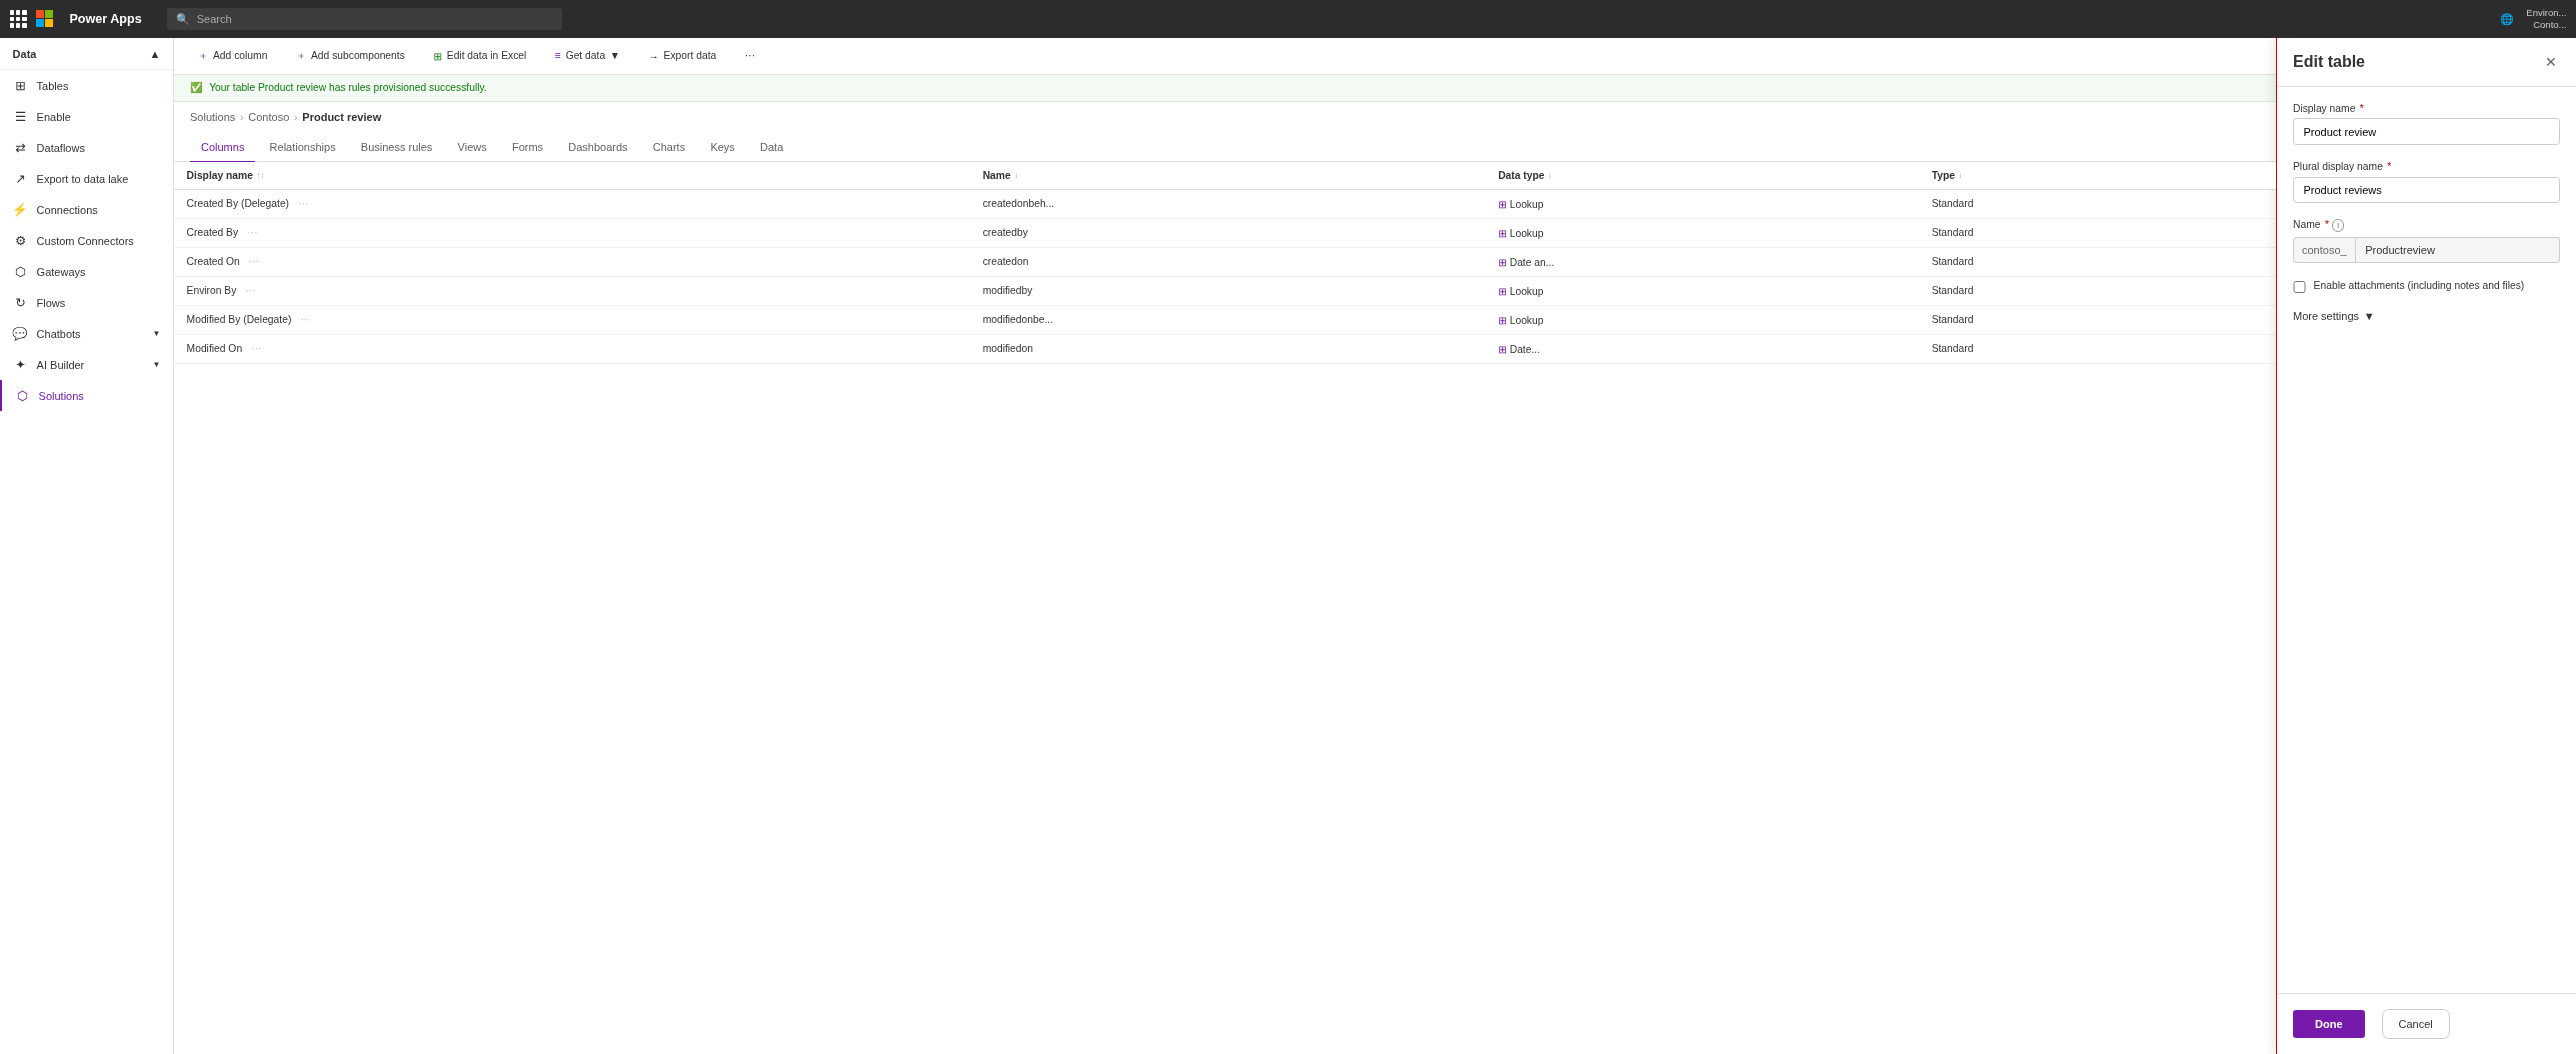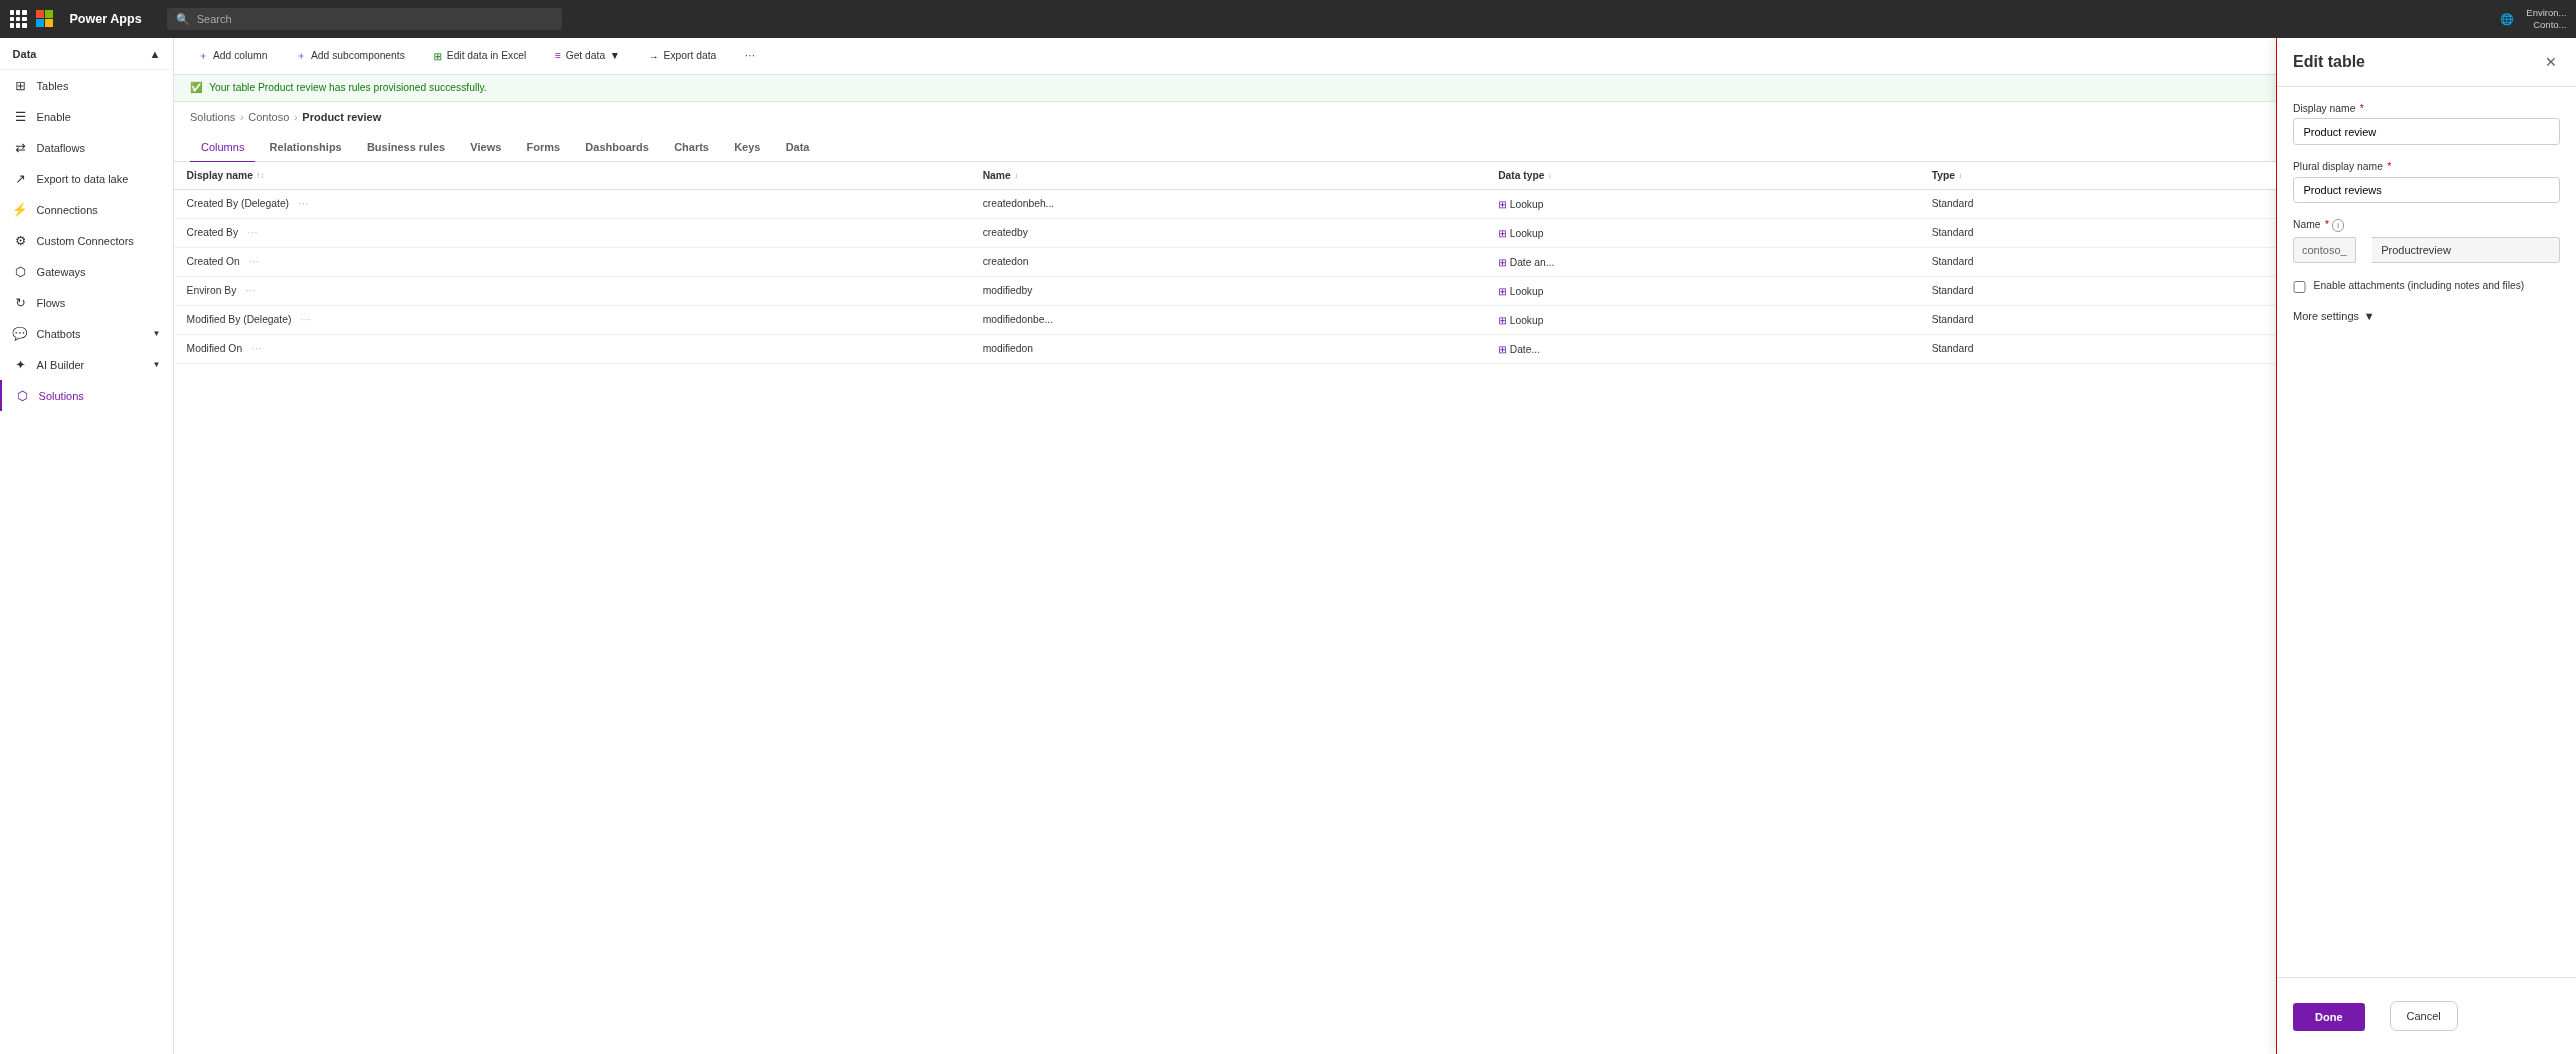--- a/index.html
+++ b/index.html
@@ -78,21 +78,21 @@
     .breadcrumb-sep { color: #aaa; }
     .breadcrumb-current { font-weight: 700; color: #333; }
 
     
     .tabs {
       display: flex; align-items: flex-end; padding: 0 16px;
       border-bottom: 0.8px solid #e0e0e0; flex-shrink: 0; gap: 3.2px;
     }
     .tab {
       padding: 8px 11px; cursor: pointer; font-size: 11px; color: #616161;
-      border-bottom: 1.6px solid transparent; margin-bottom: -0.8px; font-weight: bold;
+      border-bottom: 1.6px solid transparent; margin-bottom: -0.8px;
     }
     .tab.active { color: #7719aa; border-bottom-color: #7719aa; font-weight: 500; }
 
     
     .table-area { flex: 1; overflow-y: auto; padding: 0; }
     .data-table { width: 100%; border-collapse: collapse; }
     .data-table th {
       padding: 8px 12.6px; text-align: left; font-size: 10.3px; color: #333;
       border-bottom: 0.8px solid #e0e0e0; background: white; font-weight: 600;
       position: sticky; top: 0; white-space: nowrap;
@@ -118,41 +118,41 @@
     .field-group { display: flex; flex-direction: column; gap: 4.7px; }
     .field-label {
       font-size: 10.3px; font-weight: 400; color: #333;
     }
     .field-label .required { color: #c00; margin-left: 1.6px; }
     .field-input {
       border: 0.8px solid #ccc; border-radius: 3.2px; padding: 6.3px 9.5px;
       font-size: 11px; outline: none; width: 100%;
     }
 
-    .name-field-row { display: flex; gap: 16px; align-items: center; }
+    .name-field-row { display: flex; gap: 0; align-items: center; }
     .name-prefix {
       border: 0.8px solid #ccc; border-radius: 3.2px 0 0 3.2px; padding: 6.3px 8px;
       background: #f5f5f5; color: #666; font-size: 11px; white-space: nowrap;
     }
     .name-value {
       border: 0.8px solid #ccc; border-left: none; border-radius: 0 3.2px 3.2px 0;
       padding: 6.3px 9.5px; font-size: 11px; background: #f5f5f5; color: #333; flex: 1;
     }
 
     .checkbox-row { display: flex; align-items: flex-start; gap: 8px; }
     .checkbox-row input[type="checkbox"] { width: 12.6px; height: 12.6px; margin-top: 1.6px; flex-shrink: 0; }
     .checkbox-label { font-size: 10.3px; color: #333; line-height: 1.4; }
 
     .more-settings-row {
       display: flex; align-items: center; gap: 4.7px; cursor: pointer; font-size: 11px; color: #333;
     }
 
     .panel-footer {
-      padding: 23px 16px; border-top: 0.8px solid #e0e0e0;
-      display: flex; align-items: flex-end; gap: 25px;
+      padding: 15px 16px; border-top: 0.8px solid #e0e0e0;
+      display: flex; align-items: center; gap: 17px;
     }
     .btn-primary {
       background: #7719aa; color: white; border: none; border-radius: 3.2px;
       padding: 8px 22px; font-size: 11px; font-weight: 600; cursor: pointer;
     }
     .btn-secondary {
       background: white; color: #333; border: 0.8px solid #ccc; border-radius: 7px;
       padding: 8px 16px; font-size: 11px; cursor: pointer;
     }
 

